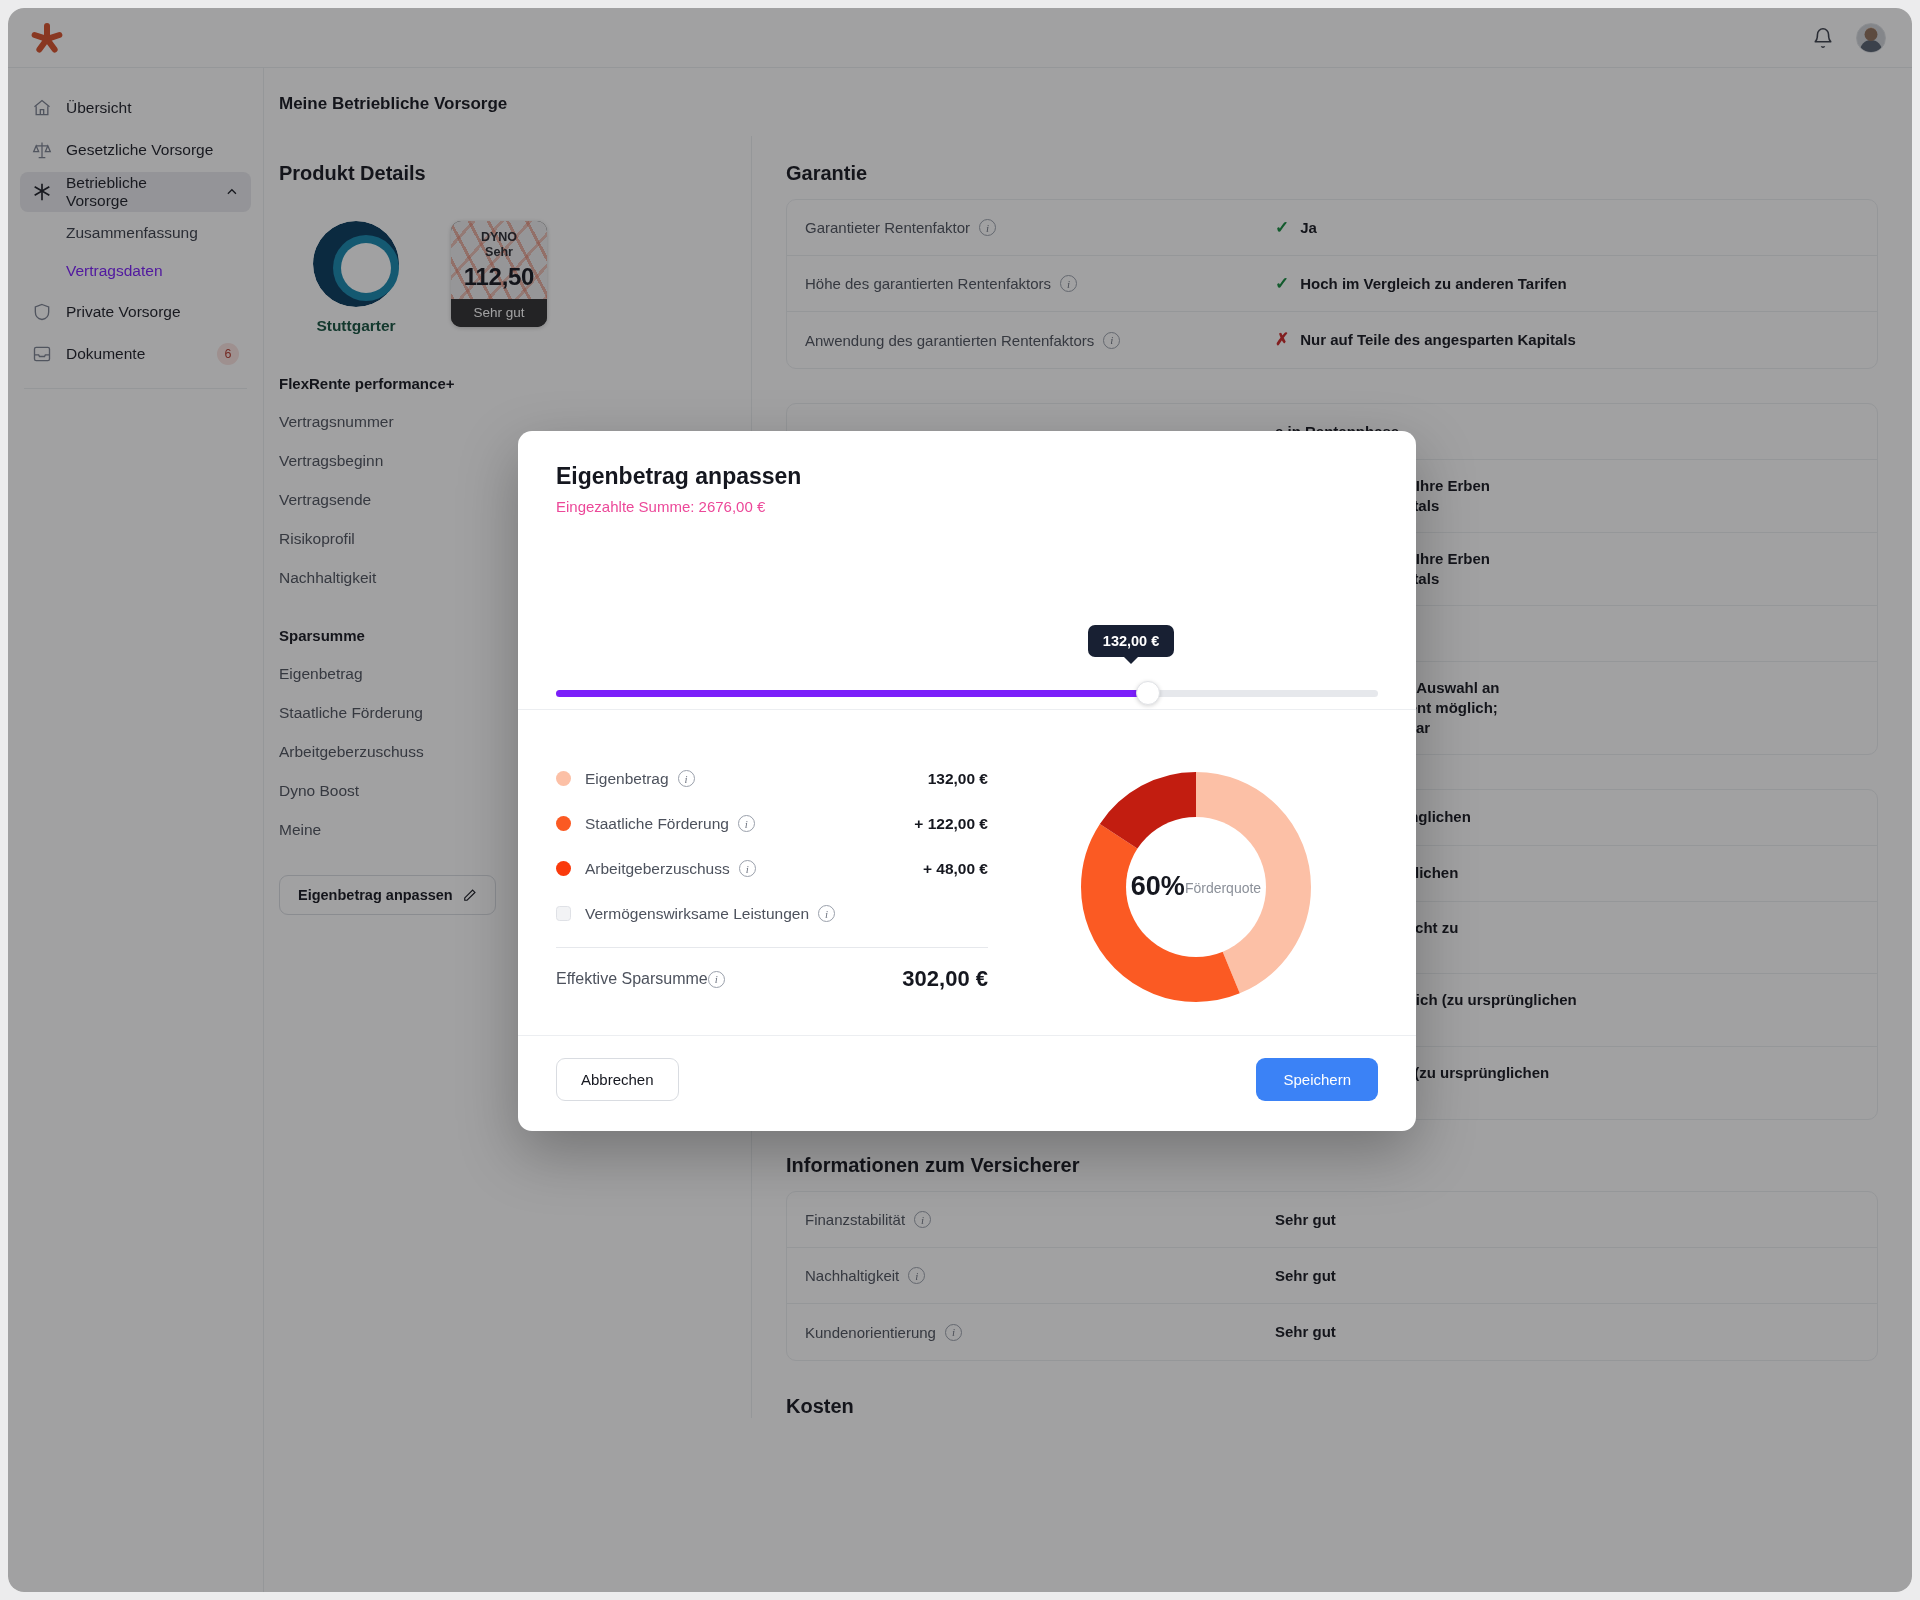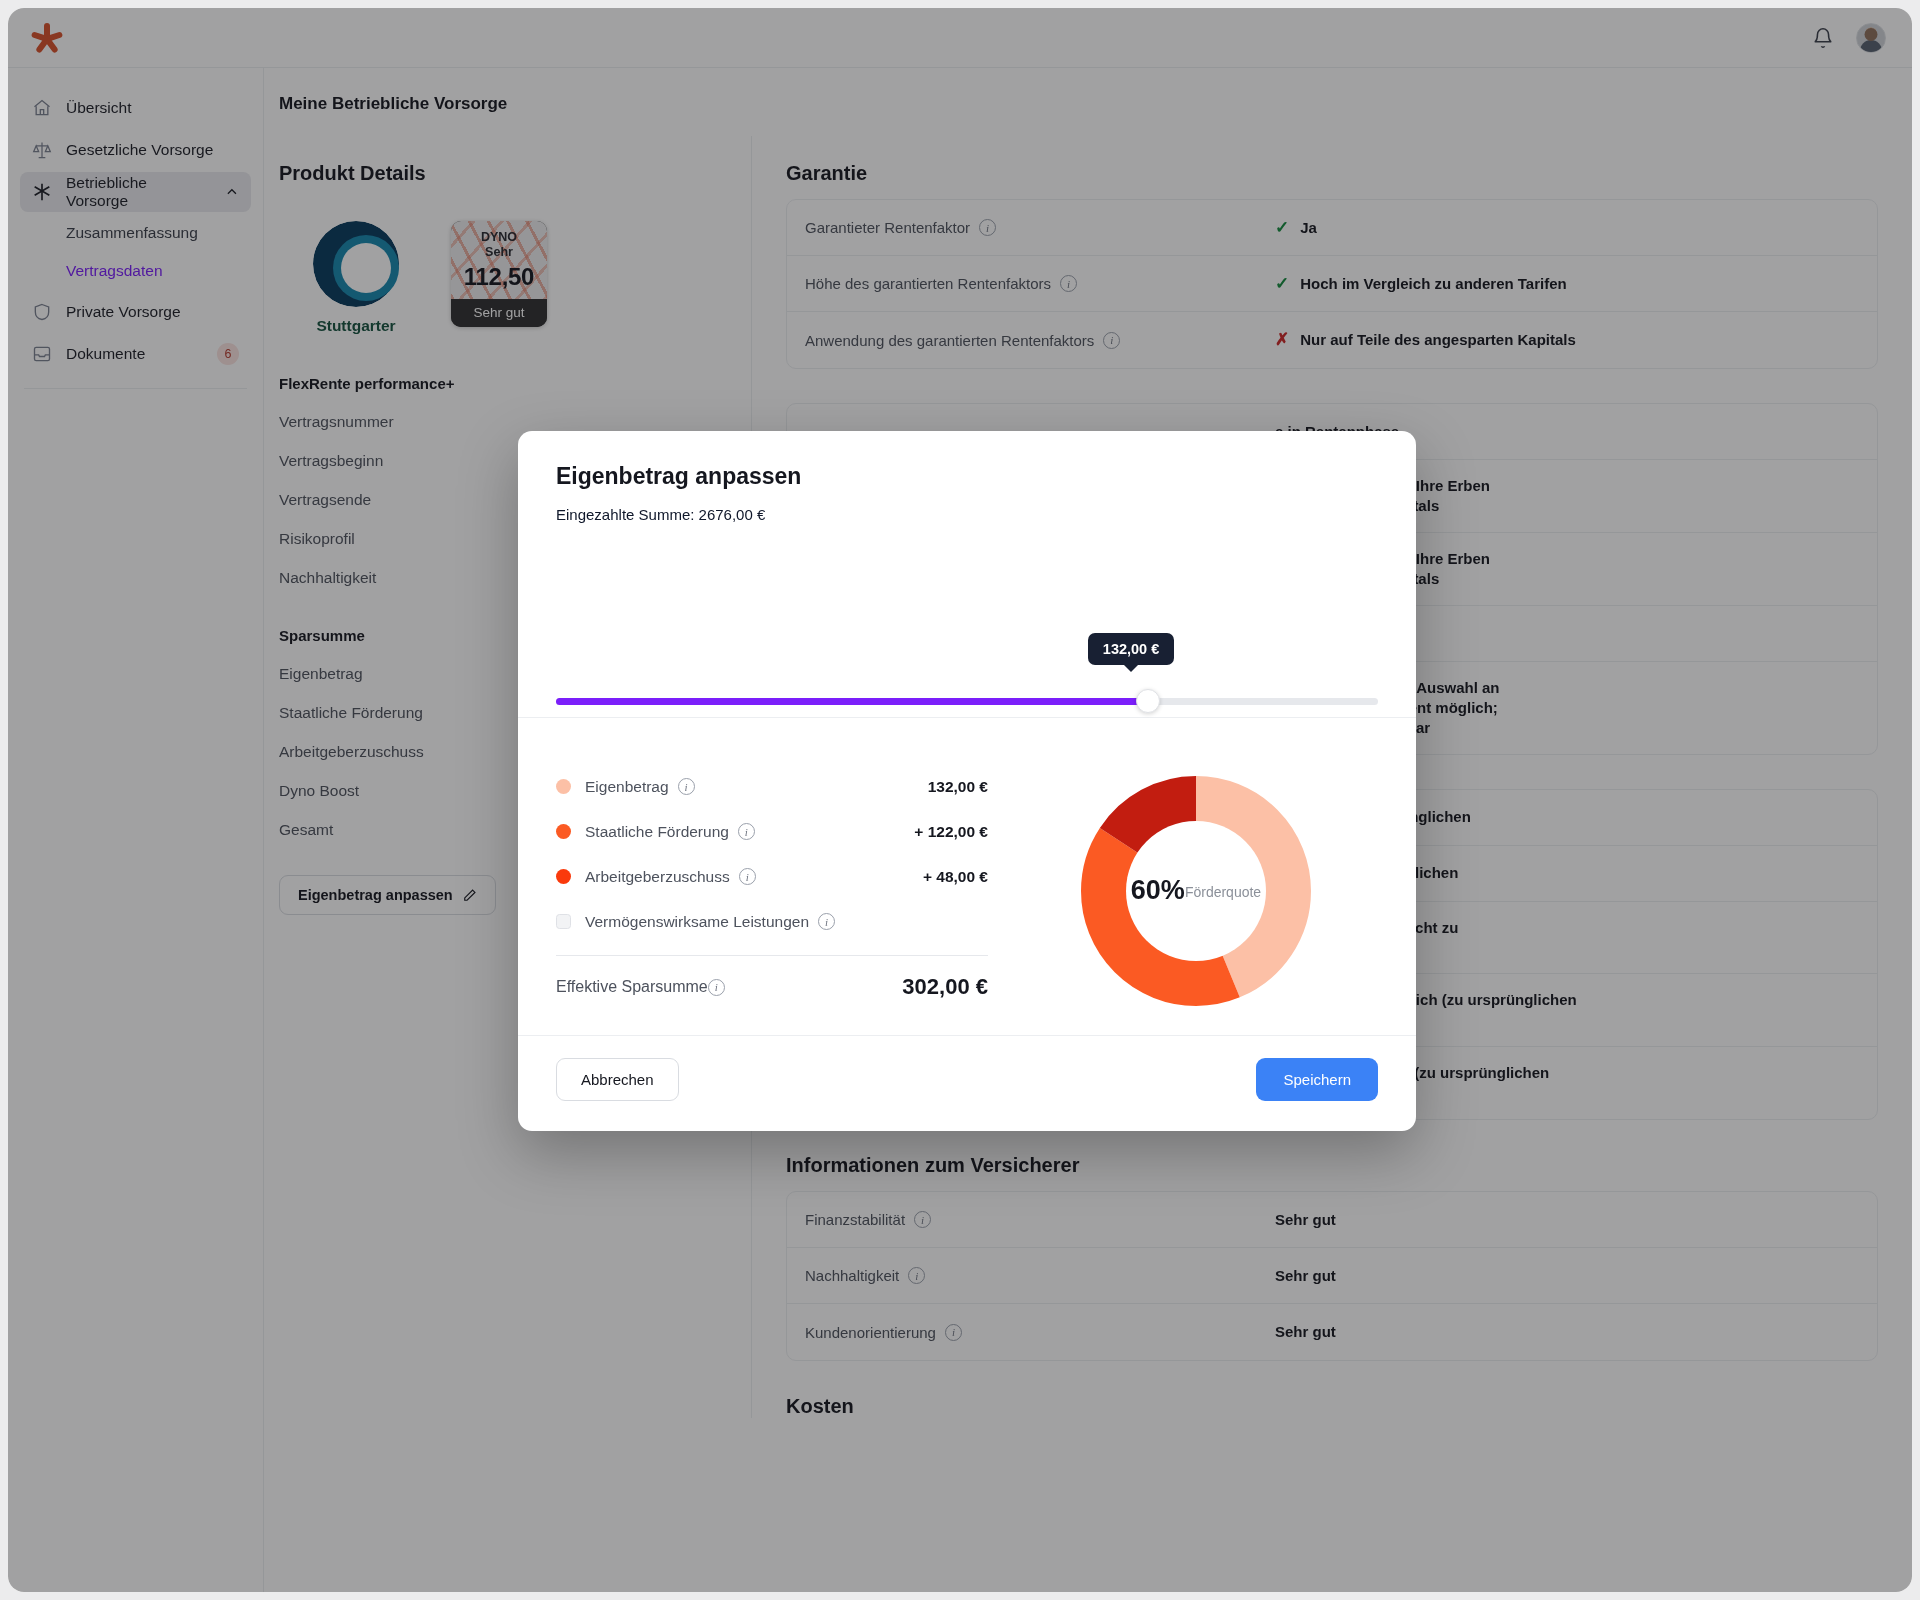--- a/index.html
+++ b/index.html
@@ -169,21 +169,21 @@
   
   .modal {
     position: absolute; left: 510px; top: 423px;
     width: 898px; height: 700px;
     background: #fff; border-radius: 14px;
     box-shadow: 0 22px 60px rgba(0,0,0,.28);
     z-index: 60; display: flex; flex-direction: column;
   }
   .m-head { padding: 32px 38px 26px; }
   .m-title { font-size: 23px; font-weight: 700; color: #15171f; }
-  .m-sub { font-size: 15px; color: #0f172a; margin-top: 16px; }
+  .m-sub { font-size: 15px; color: #ec4899; margin-top: 8px; }
   .m-slider-zone { padding: 0 38px; height: 168px; position: relative; }
   .tooltip {
     position: absolute; left: 548px; top: 84px;
     background: #182033; color: #fff; font-size: 14.5px; font-weight: 700;
     padding: 8px 15px; border-radius: 7px; white-space: nowrap;
   }
   .tooltip::after {
     content: ""; position: absolute; left: 50%; bottom: -7px; transform: translateX(-50%);
     border-left: 8px solid transparent; border-right: 8px solid transparent;
     border-top: 8px solid #182033;
@@ -346,21 +346,21 @@
           <div class="grp-row">Vertragsbeginn</div>
           <div class="grp-row">Vertragsende</div>
           <div class="grp-row">Risikoprofil</div>
           <div class="grp-row">Nachhaltigkeit</div>
 
           <div class="grp-head">Sparsumme</div>
           <div class="grp-row">Eigenbetrag</div>
           <div class="grp-row">Staatliche Förderung</div>
           <div class="grp-row">Arbeitgeberzuschuss</div>
           <div class="grp-row">Dyno Boost</div>
-          <div class="grp-row">Gesamt</div>
+          <div class="grp-row">Meine</div>
 
           <button class="adjust-btn">
             <span>Eigenbetrag anpassen</span>
             <svg class="pencil" viewBox="0 0 24 24" fill="none" stroke="currentColor" stroke-width="2">
               <path d="M16.5 3.5l4 4L7 21H3v-4z"></path>
             </svg>
           </button>
         </div>
 
         <div class="col-right">

